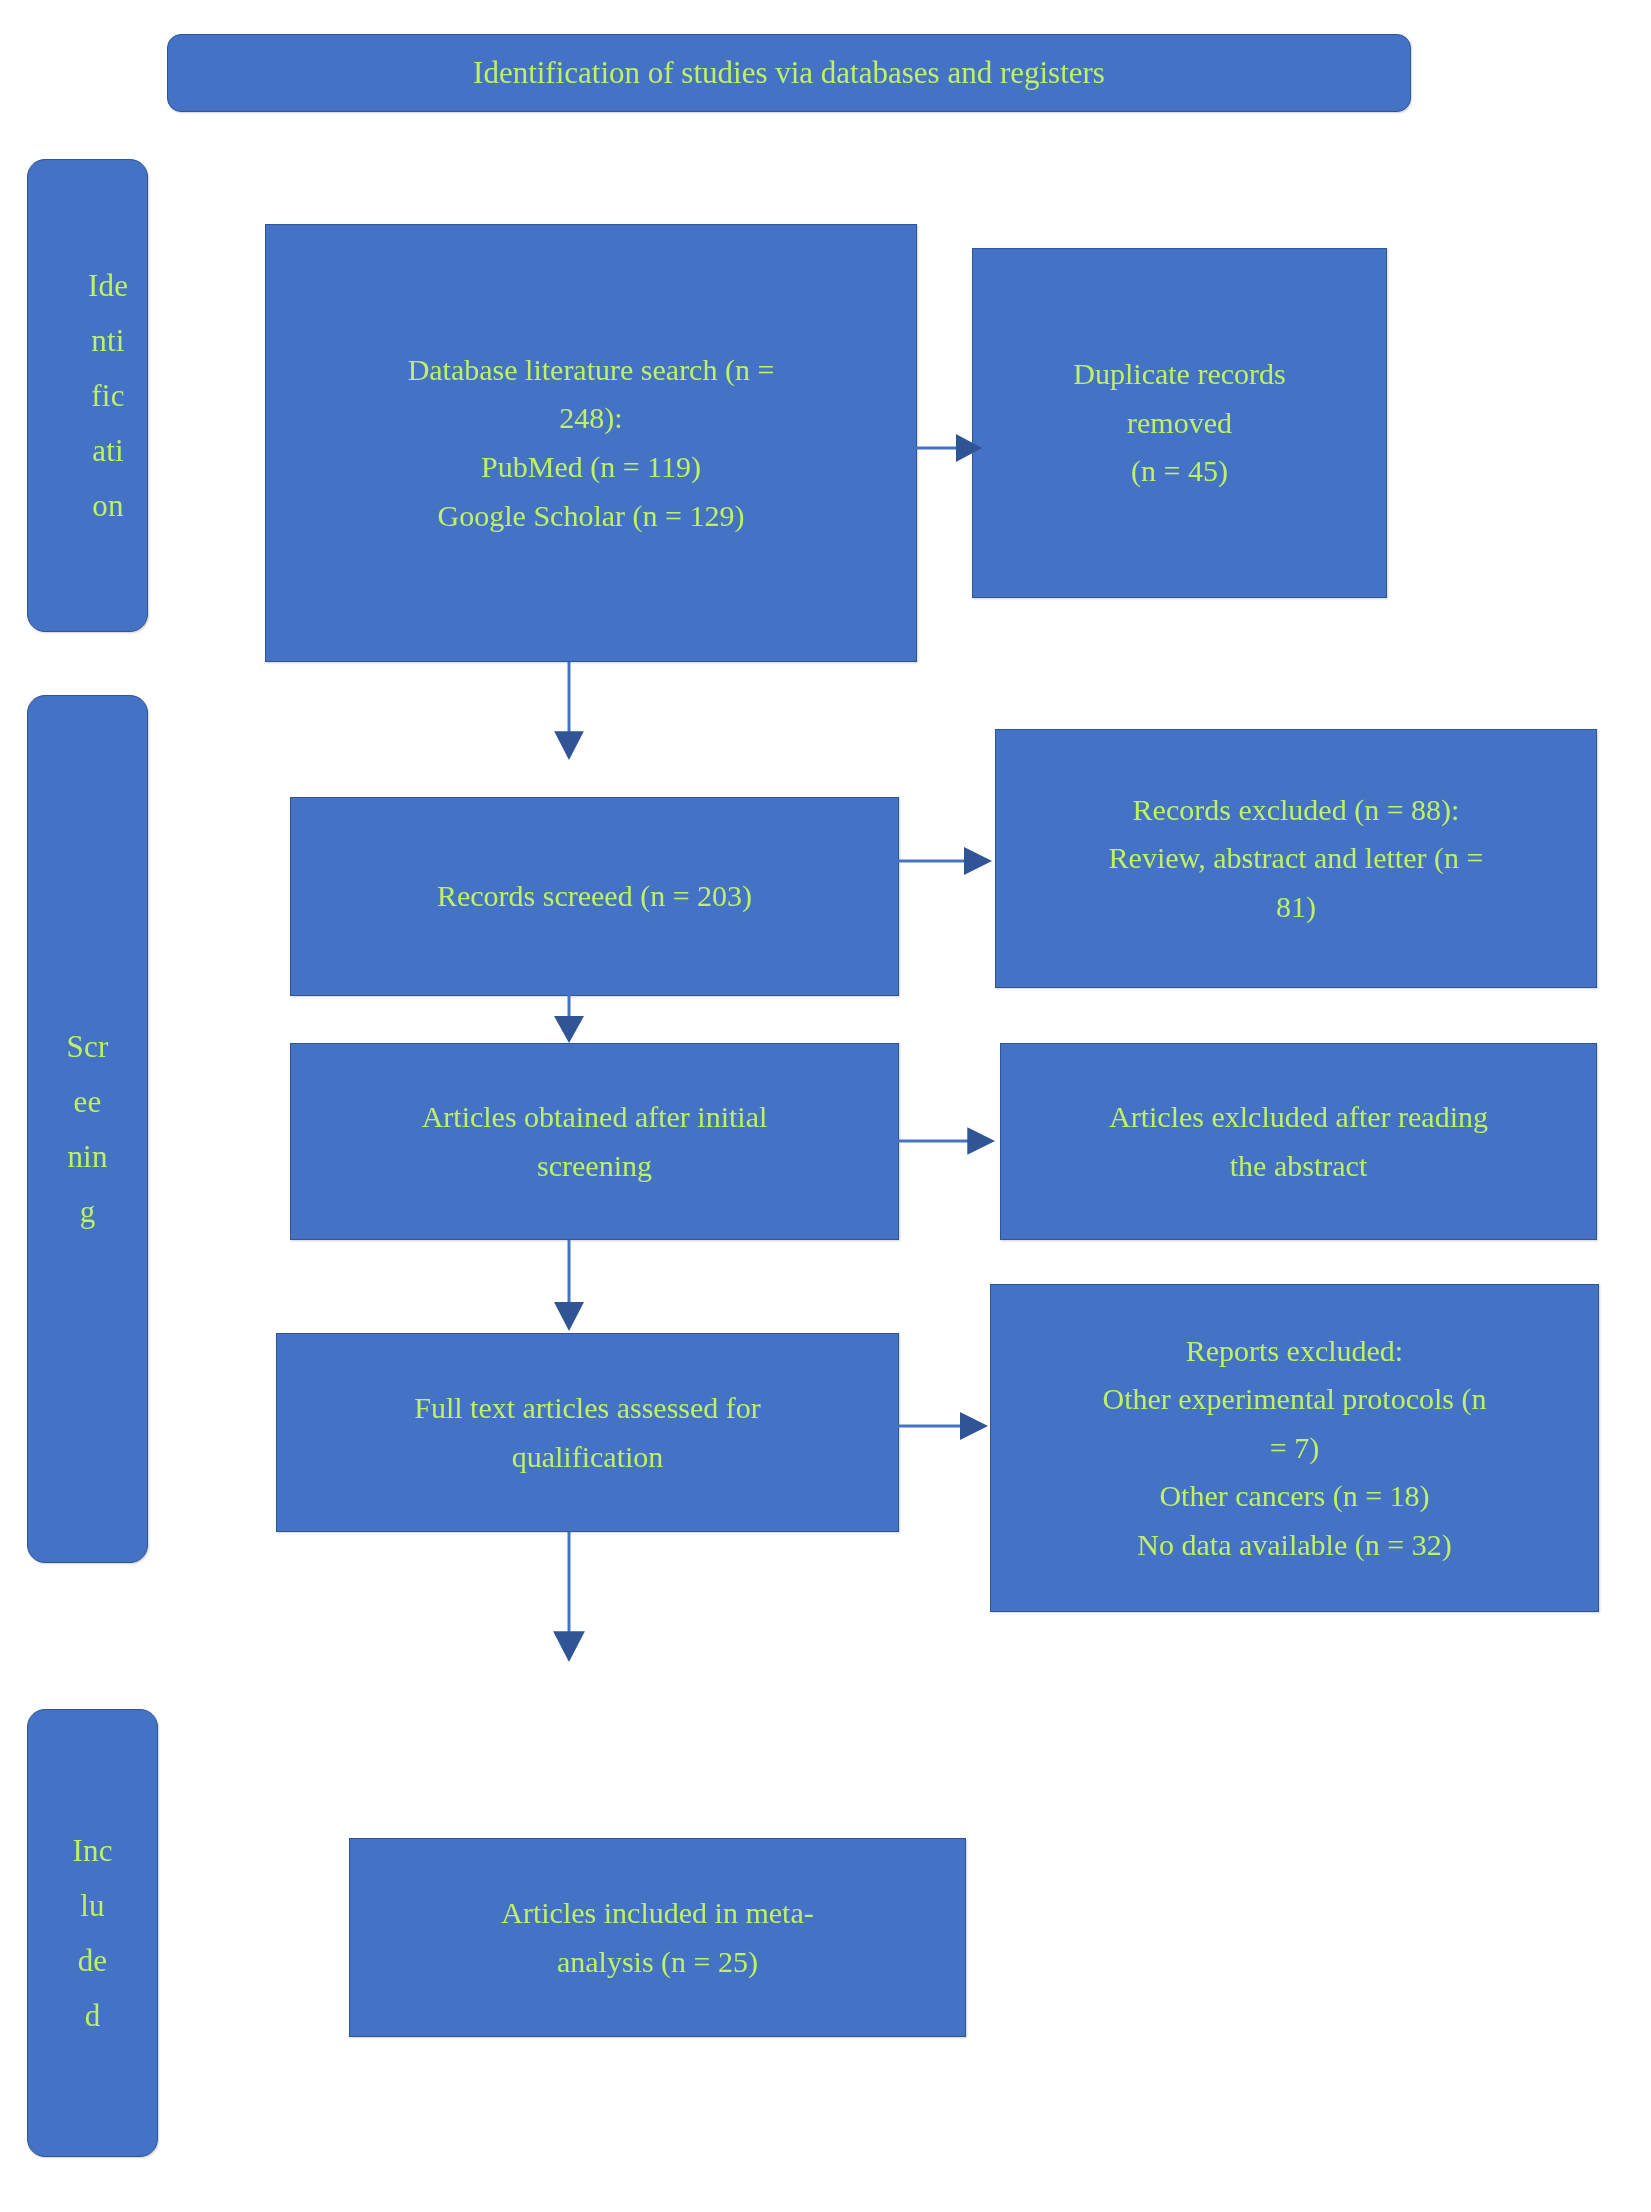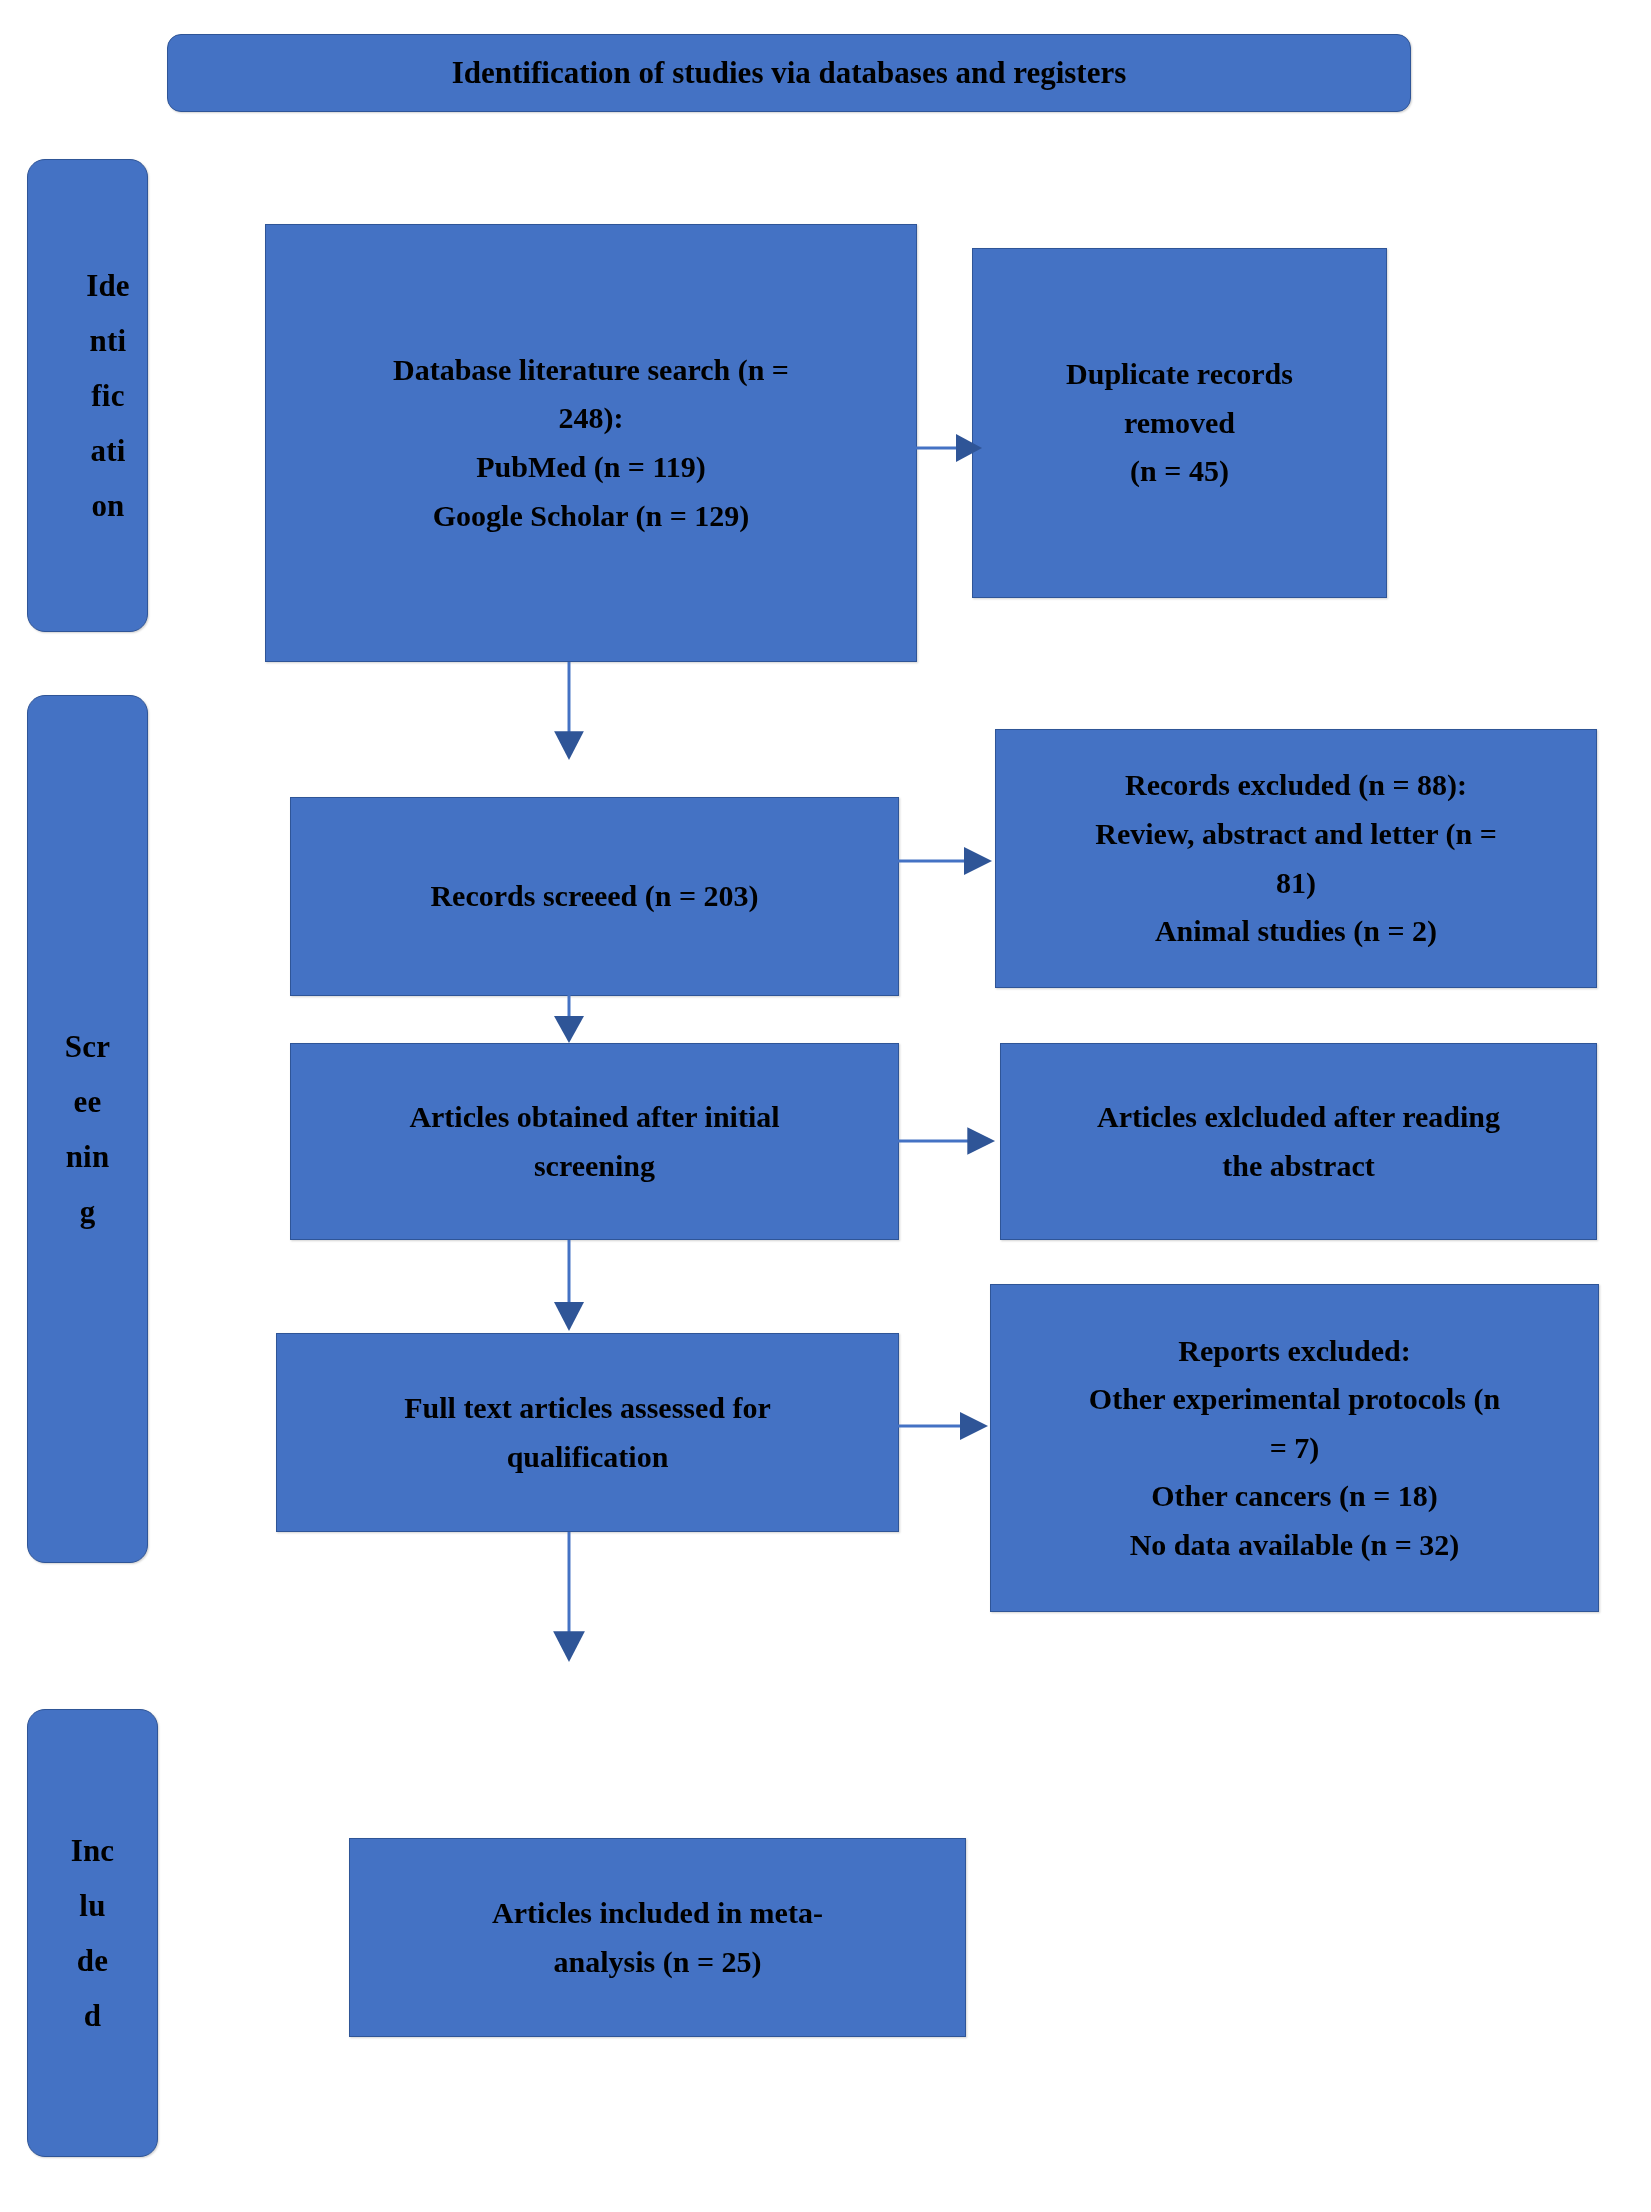--- a/index.html
+++ b/index.html
@@ -21,25 +21,24 @@
   }
   .node {
     position: absolute;
     box-sizing: border-box;
     background: #4472C4;
     border: 1px solid #2F5597;
     display: flex;
     align-items: center;
     justify-content: center;
     text-align: center;
-    color: #000000;
+    color: #bef264;
     line-height: 1.62;
     padding: 6px 14px;
     box-shadow: 1px 1px 2px rgba(0,0,0,0.18);
-    font-weight: bold;
   }
   .node .lines {
     width: 100%;
   }
   .node .ln {
     display: block;
   }
   
   .banner {
     border-radius: 14px;
@@ -125,21 +124,20 @@
     <span class="lines">
       <span class="ln">Records screeed (n = 203)</span>
     </span>
   </div>
 
   <div class="node box" style="left:995px; top:729px; width:602px; height:259px;">
     <span class="lines">
       <span class="ln">Records excluded (n = 88):</span>
       <span class="ln">Review, abstract and letter (n =</span>
       <span class="ln">81)</span>
-      <span class="ln">Animal studies (n = 2)</span>
     </span>
   </div>
 
   <div class="node box" style="left:290px; top:1043px; width:609px; height:197px;">
     <span class="lines">
       <span class="ln">Articles obtained after initial</span>
       <span class="ln">screening</span>
     </span>
   </div>
 

